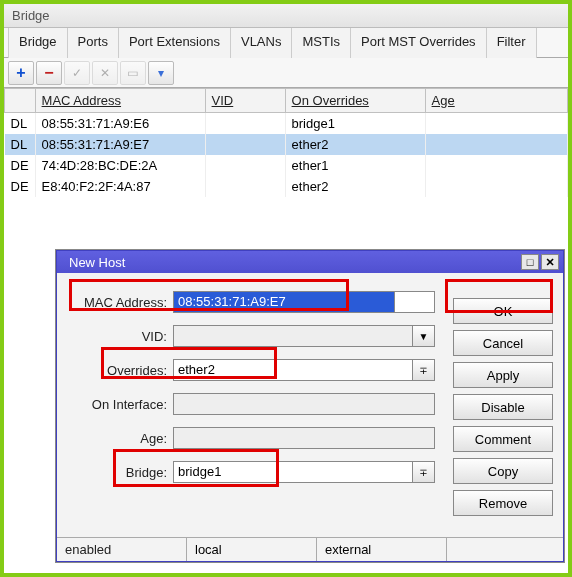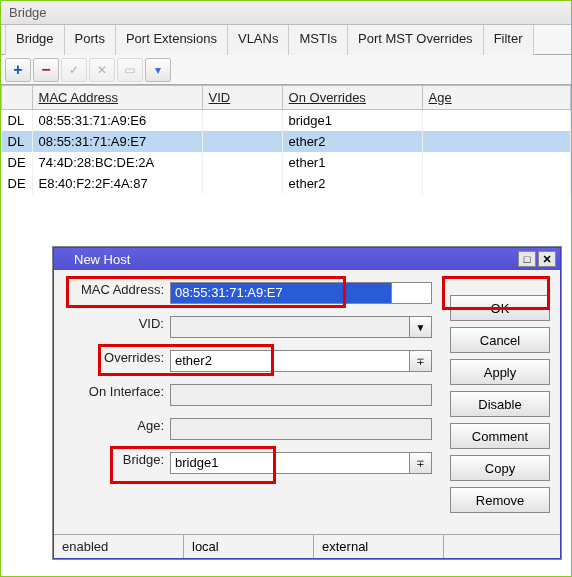--- a/index.html
+++ b/index.html
@@ -7,21 +7,21 @@
   body {
     font-family: Tahoma, Arial, sans-serif;
     font-size: 12px;
     background: #fff;
     width: 572px;
     height: 577px;
     overflow: hidden;
     color: #000;
   }
   .main-window {
-    border: 1px solid #84cc16;
+    border: 4px solid #84cc16;
     width: 572px;
     height: 577px;
     position: relative;
     background: #fff;
   }
   .titlebar {
     background: linear-gradient(#f2f2f2,#e3e3e3);
     color: #555;
     height: 24px;
     line-height: 24px;
@@ -96,21 +96,21 @@
     width:508px; height:312px;
     border:1px solid #4040c0;
     background:#f3f3f3;
     box-shadow:0 0 0 1px #888;
   }
   .dlg-title {
     height:22px;
     background:linear-gradient(#6060e0,#5050d0);
     color:#fff;
     display:flex;align-items:center;justify-content:space-between;
-    padding:0 4px 0 20px;
+    padding:0 4px 0 12px;
     font-size:13px;
   }
   .dlg-title .ctrls{display:flex;gap:2px;}
   .dlg-title .wbtn{
     width:18px;height:16px;
     background:#e8e8e8;
     border:1px solid #888;
     display:flex;align-items:center;justify-content:center;
     color:#000;font-size:11px;font-weight:bold;
   }
@@ -123,21 +123,21 @@
   .dlg-form{flex:1;}
   .dlg-btns{width:100px;display:flex;flex-direction:column;gap:6px; margin-top:13px;}
   .btn {
     height:26px;
     border:1px solid #888;
     background:linear-gradient(#fefefe,#e2e2e2);
     font-size:13px;
     display:flex;align-items:center;justify-content:center;
     cursor:default;
   }
-  .form-row{display:flex;height:34px;}
+  .form-row{display:flex;align-items:center;height:34px;}
   .form-row label{
     width:100px;text-align:right;margin-right:6px;font-size:13px;color:#222;
   }
   .form-row .field{
     flex:1;
     display:flex;
   }
   .inputtxt{
     flex:1;
     height:22px;

